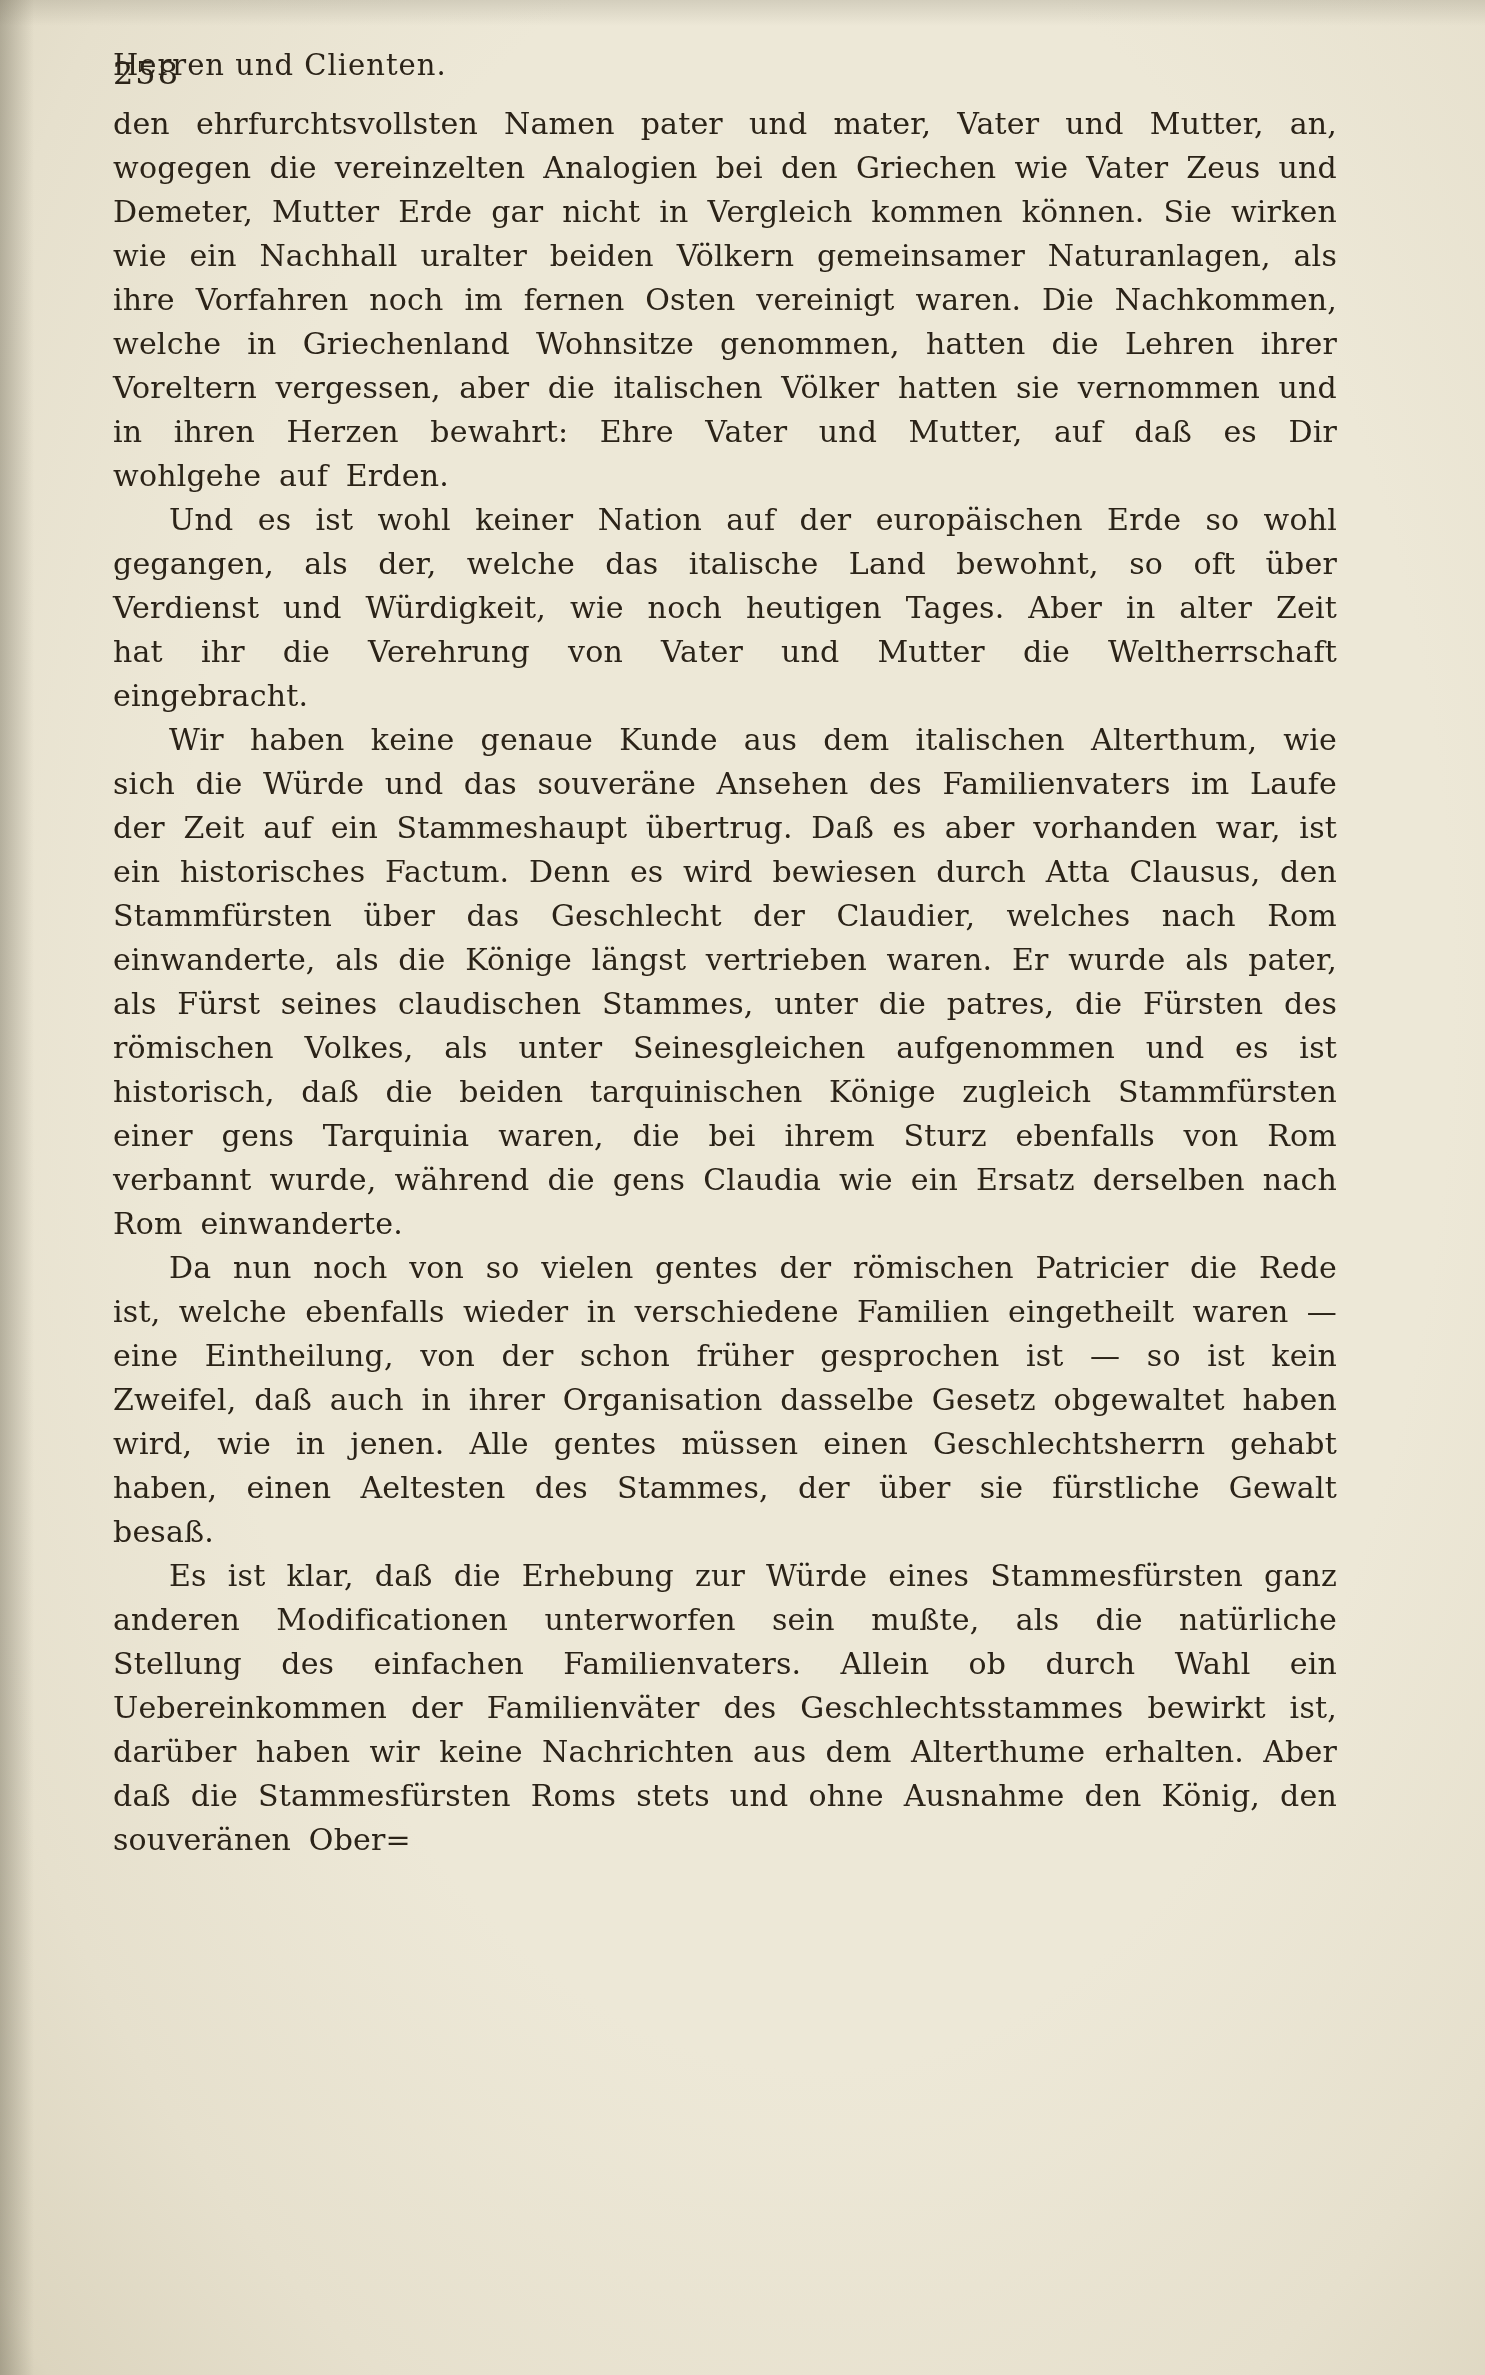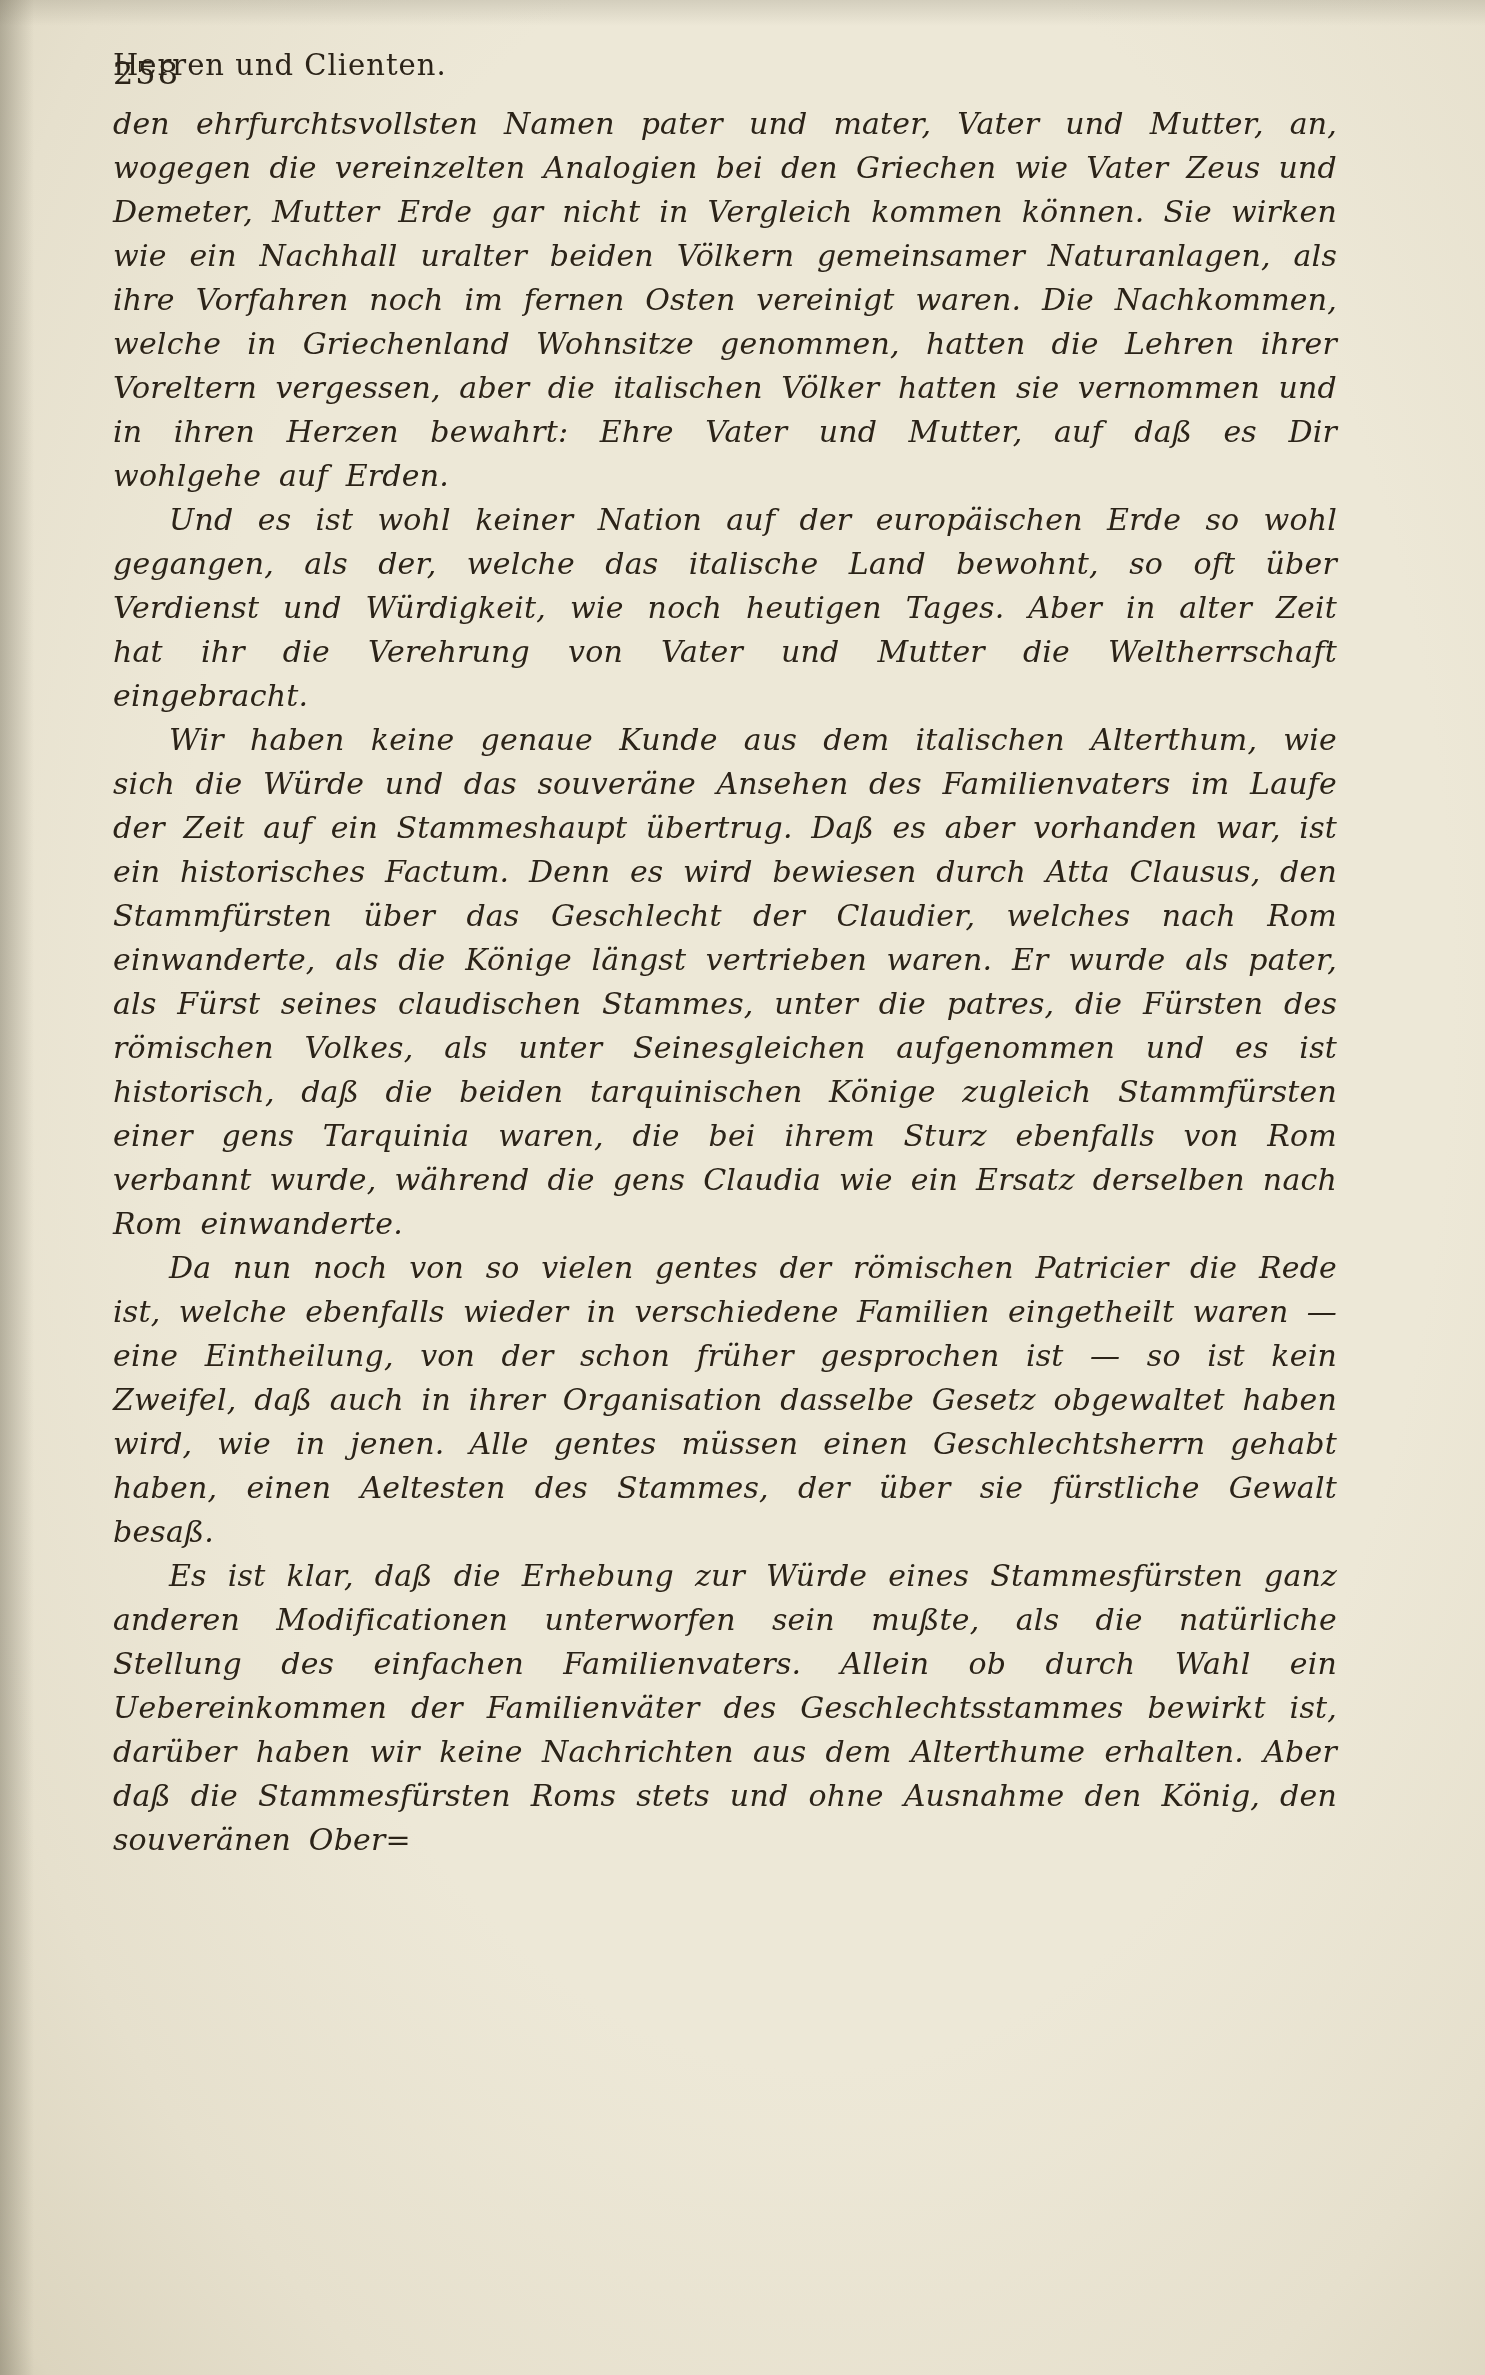--- a/index.html
+++ b/index.html
@@ -61,21 +61,20 @@
   .body-text {
     position: absolute;
     top: 102px;
     left: 113px;
     width: 1224px;
     font-size: 30px;
     line-height: 44px;
     text-align: justify;
     word-spacing: 8px;
     letter-spacing: 0.2px;
-    font-style: italic;
   }
   .body-text p {
     margin: 0;
     text-indent: 56px;
   }
   .body-text p.noindent {
     text-indent: 0;
   }
 </style>
 </head>

